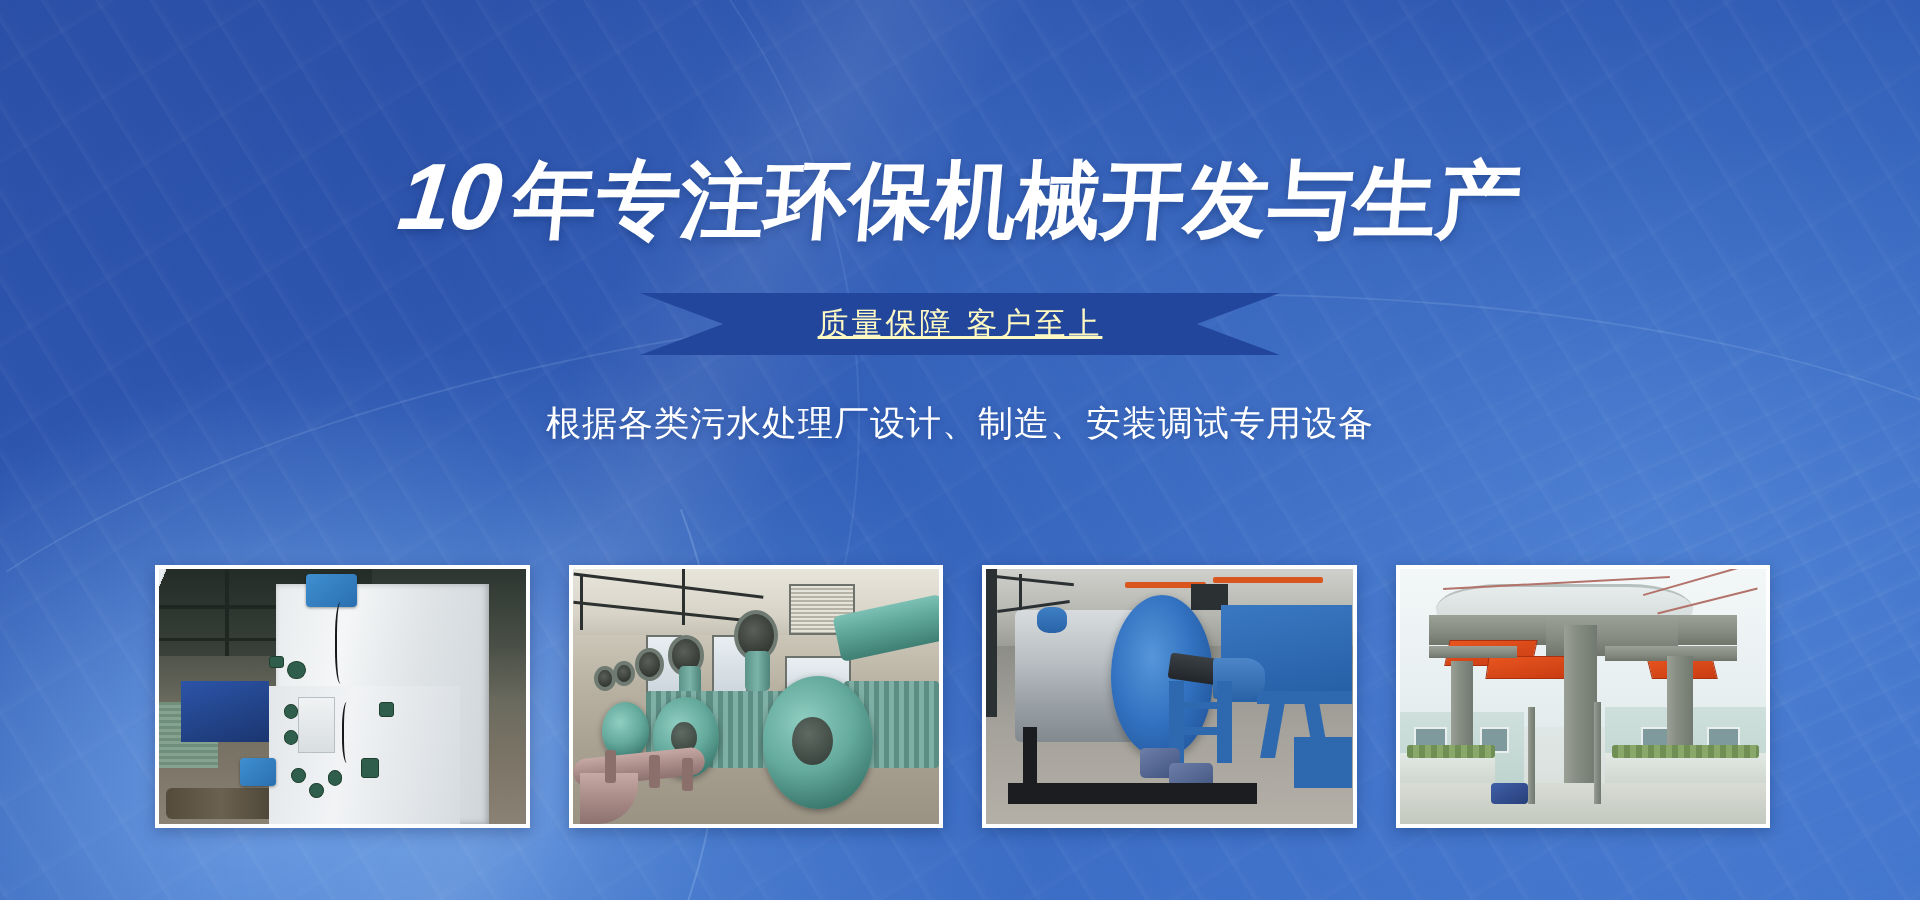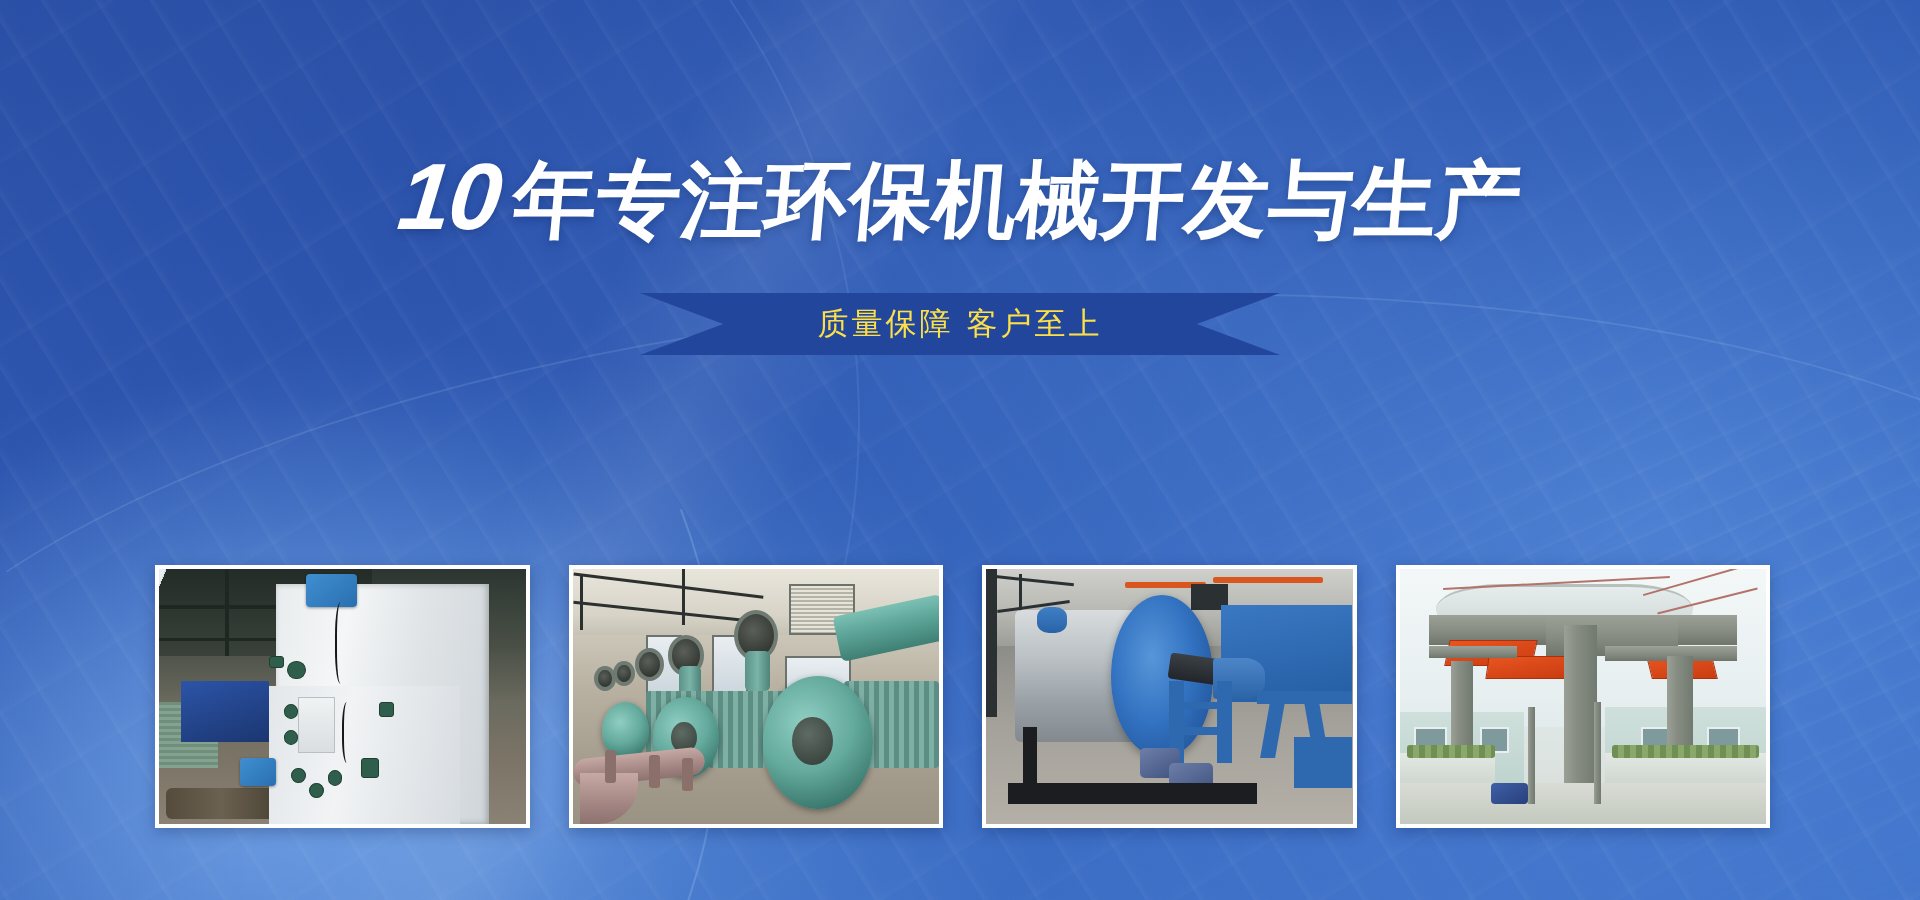--- a/index.html
+++ b/index.html
@@ -175,25 +175,26 @@
   .ribbon {
     width:100%; height:100%;
     background:#22469b;
     -webkit-clip-path:polygon(0 0, 100% 0, 100% 0, 87% 50%, 100% 100%, 0 100%, 13% 50%);
     clip-path:polygon(0 0, 100% 0, 100% 0, 87% 50%, 100% 100%, 0 100%, 13% 50%);
     display:flex;
     align-items:center;
     justify-content:center;
   }
   .ribbon-text {
-    color:#fde047;
+    color:#fef9c3;
     font-size:31px;
     font-family:"DejaVu Sans", "Liberation Sans", sans-serif;
     letter-spacing:3px;
     white-space:nowrap;
+    text-decoration:underline;
   }
 
   
   .subtitle {
     position:absolute;
     left:0; right:0;
     top:400px;
     text-align:center;
     color:#ffffff;
     font-size:35px;
@@ -490,20 +491,21 @@
   <div class="headline">
     <span class="num">10</span><span class="cn">年专注环保机械开发与生产</span>
   </div>
 
   <div class="ribbon-wrap">
     <div class="ribbon">
       <span class="ribbon-text">质量保障  客户至上</span>
     </div>
   </div>
 
+  <div class="subtitle">根据各类污水处理厂设计、制造、安装调试专用设备</div>
 
   <div class="gallery">
 
     <div class="photo">
       <div class="photo-inner p1">
         <div class="roof"></div>
         <div class="beam" style="left:0;top:14%;width:62%;height:4px;"></div>
         <div class="beam" style="left:0;top:27%;width:62%;height:3px;"></div>
         <div class="beam" style="left:18%;top:0;width:4px;height:34%;"></div>
         <div class="greenstack"></div>

